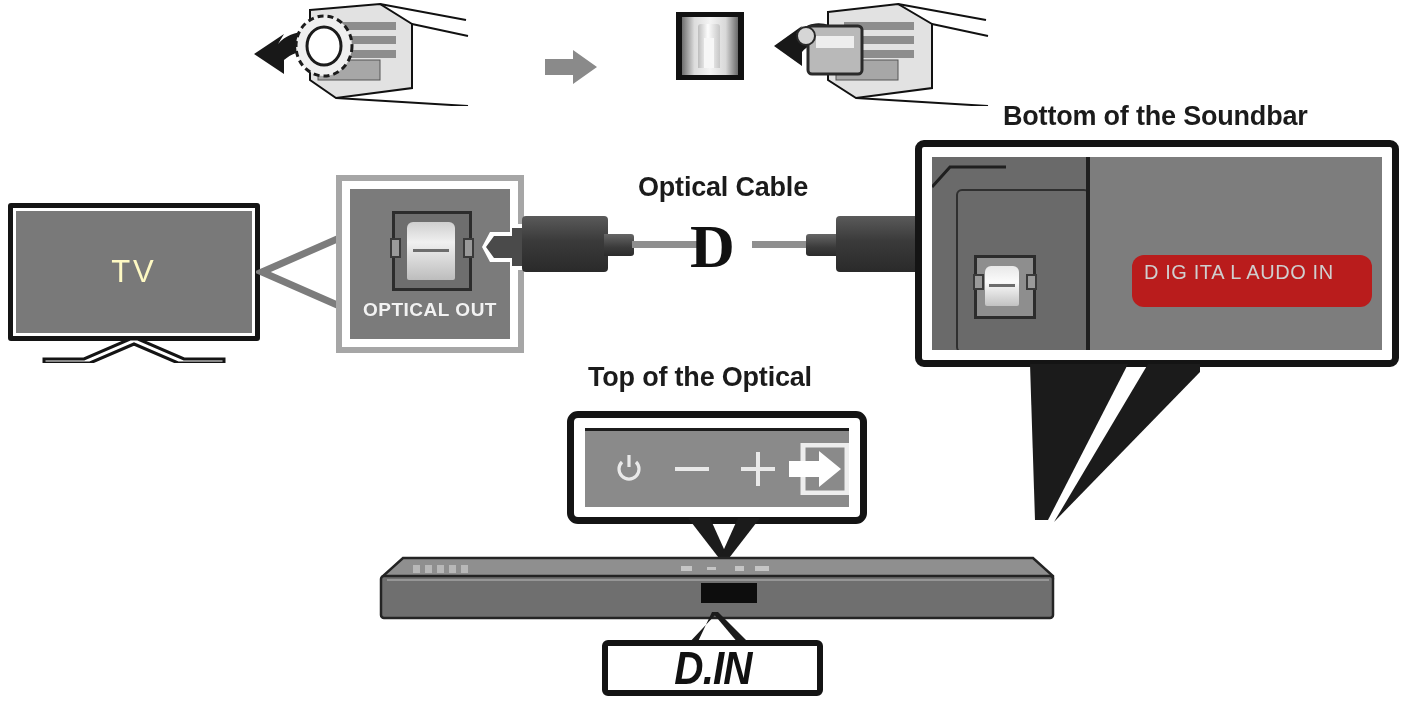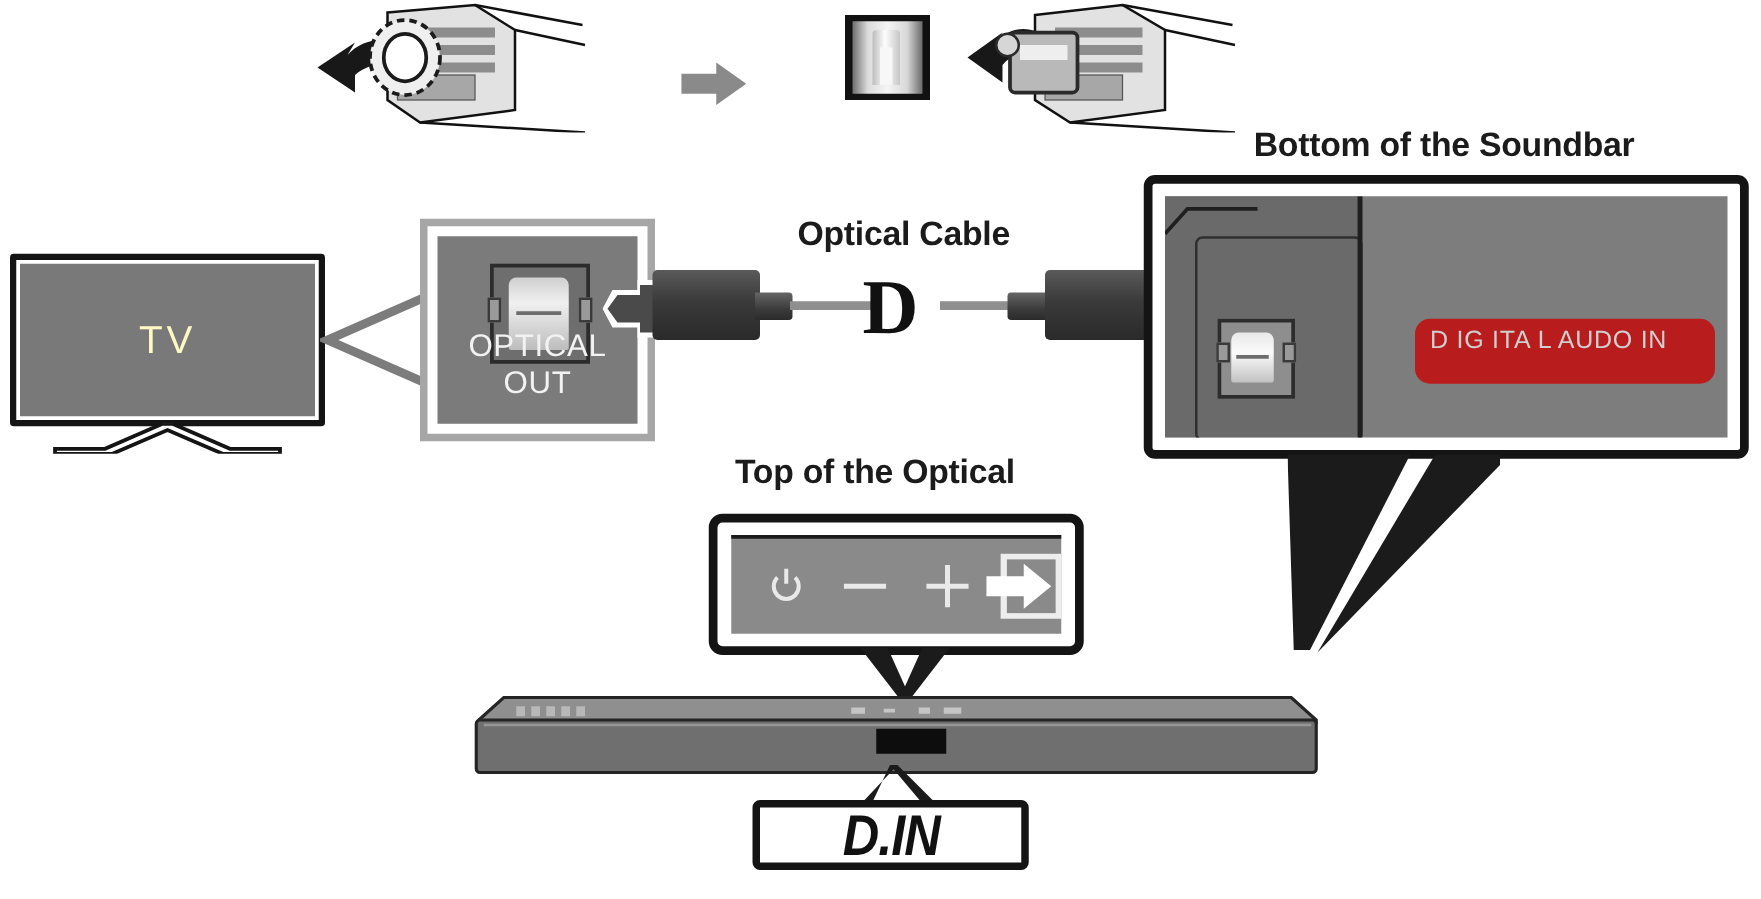--- a/index.html
+++ b/index.html
@@ -64,22 +64,22 @@
   #optical-out-inner {
     position: absolute;
     left: 8px; top: 8px; right: 8px; bottom: 8px;
     background: #7b7b7b;
   }
   #optical-out-label {
     position: absolute;
     left: 0; right: 0; bottom: 18px;
     text-align: center;
     color: #f2f2f2;
-    font-size: 25px;
-    font-weight: normal;
+    font-size: 19px;
+    font-weight: bold;
     letter-spacing: 0.5px;
     font-family: "Liberation Sans", sans-serif;
   }
   
   .jack-socket {
     position: absolute;
     border: 3px solid #2c2c2c;
     background: #6e6e6e;
   }
   .jack-plug-shape {

